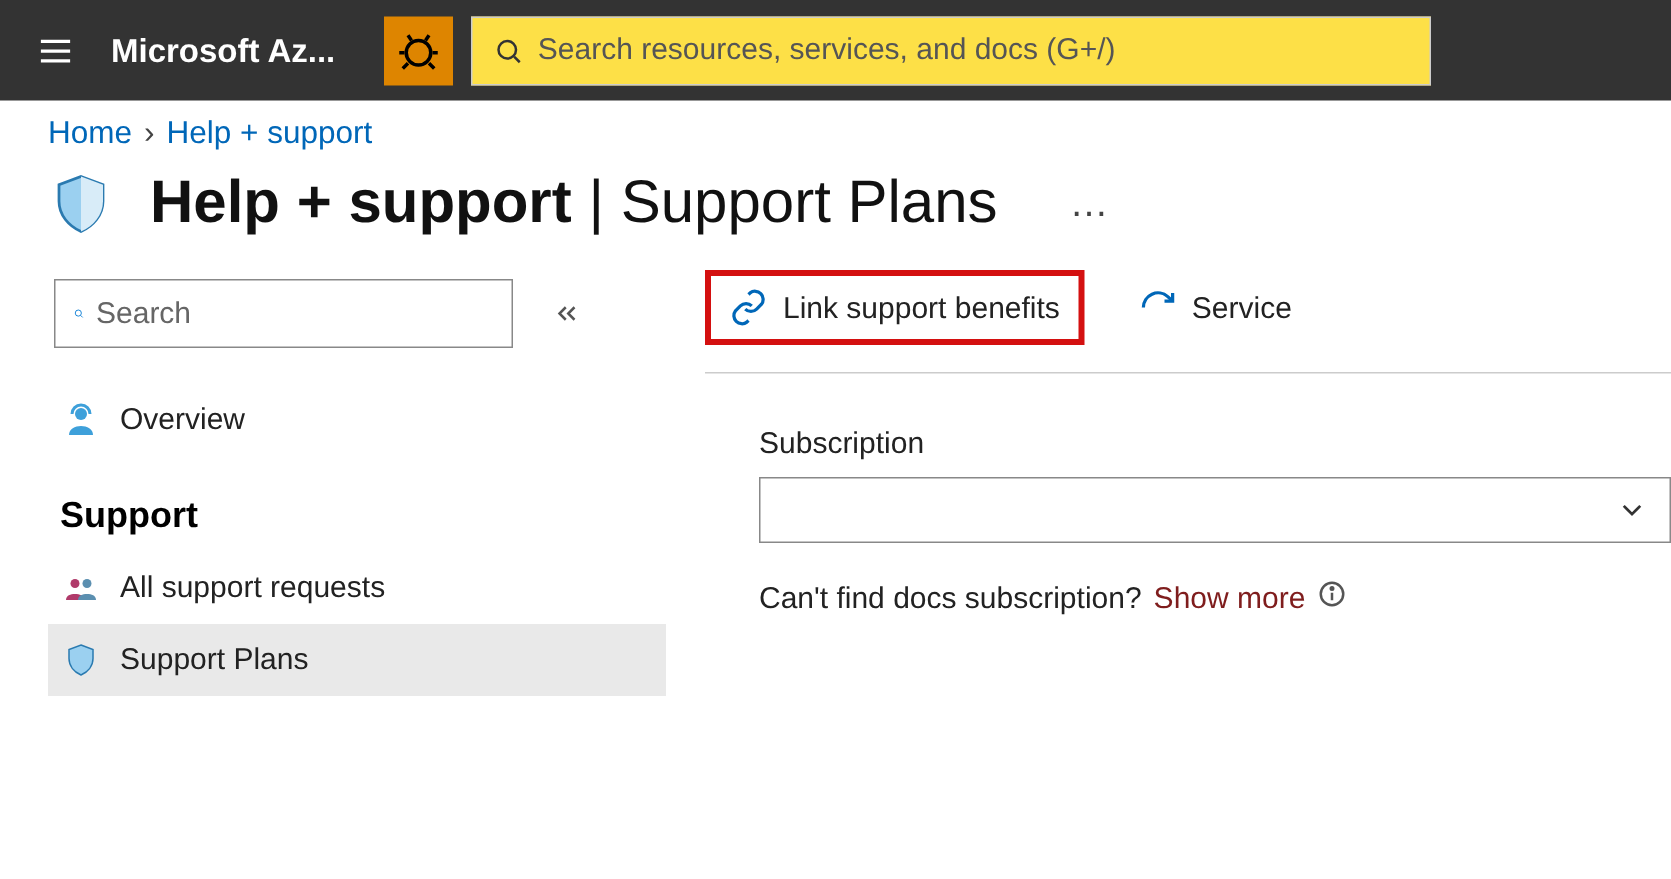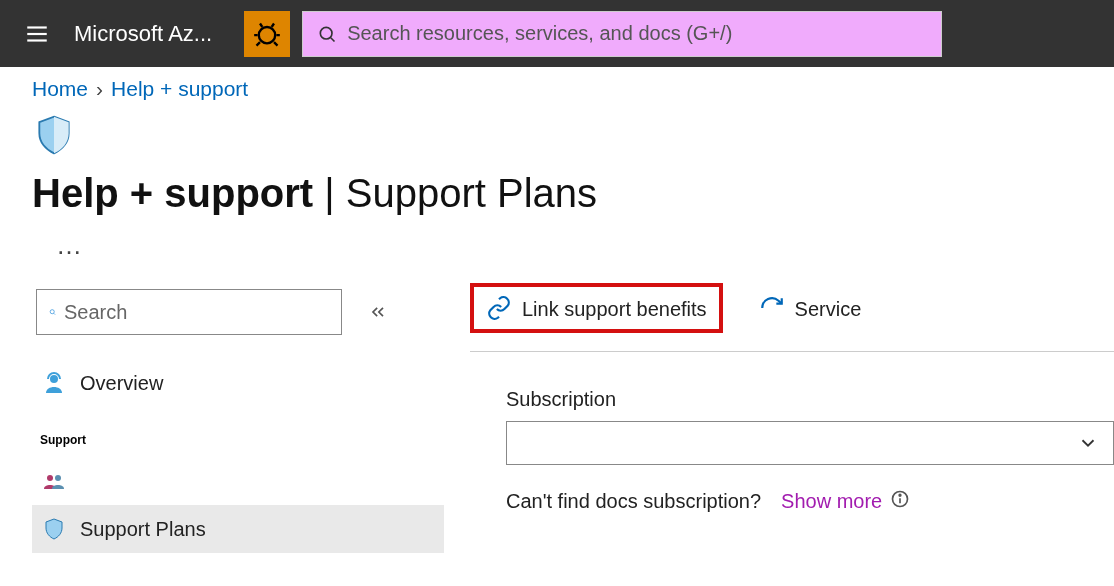--- a/index.html
+++ b/index.html
@@ -1,63 +1,63 @@
 <!DOCTYPE html>
 <html><head>
   <meta charset="utf-8">
   <style>
     * { margin: 0; padding: 0; box-sizing: border-box; font-family: "Segoe UI", -apple-system, sans-serif; }
     body { width: 1114px; height: 586px; background: #fff; overflow: hidden; }
 
     .topbar { display:flex; align-items:center; height:67px; background:#333333; padding:0 12px; gap:12px; }
     .hamburger { width:50px; height:50px; display:flex; align-items:center; justify-content:center; cursor:pointer; }
     .hamburger svg { color:#fff; }
-    .brand { color:#fff; font-size:22px; font-weight:400; white-space:nowrap; margin-right:20px; }
+    .brand { color:#fff; font-size:22px; font-weight:700; white-space:nowrap; margin-right:20px; }
     .bug-btn { width:46px; height:46px; background:#de8500; display:flex; align-items:center; justify-content:center; cursor:pointer; }
     .bug-btn svg { color:#000; }
-    .search-box { flex:1; height:46px; background:#f0abfc; border:1px solid #ccc; display:flex; align-items:center; padding:0 14px; gap:10px; max-width:640px; }
+    .search-box { flex:1; height:46px; background:#fde047; border:1px solid #ccc; display:flex; align-items:center; padding:0 14px; gap:10px; max-width:640px; }
     .search-box input { flex:1; border:none; outline:none; background:transparent; font-size:20px; color:#333; }
     .search-box input::placeholder { color:#555; }
     .search-box svg { color:#333; }
 
     .breadcrumb { display:flex; align-items:center; padding:10px 32px 0; font-size:21px; gap:8px; }
     .breadcrumb a { color:#0067b8; text-decoration:none; cursor:pointer; }
     .breadcrumb .sep { color:#444; }
 
-    .page-title { display:flex; align-items:flex-start; padding:12px 32px 22px; gap:14px;flex-direction:column; }
+    .page-title { display:flex; align-items:center; padding:12px 32px 22px; gap:24px; }
     .page-title h1 { font-size:40px; font-weight:600; color:#111; }
     .page-title .thin { font-weight:400; }
     .page-title .more { font-size:26px; color:#444; padding-left:24px; cursor:pointer; }
 
     .main { display:flex; padding:0 0 0 32px; }
 
     .sidebar { width:434px; }
     .sidebar-search { display:flex; align-items:center; border:1px solid #888; height:46px; padding:0 12px; gap:8px; width:306px; }
     .sidebar-search input { flex:1; border:none; outline:none; font-size:20px; }
     .sidebar-search input::placeholder{ color:#666; }
     .sidebar-search svg { color:#0078d4; }
     .collapse { display:inline-flex; margin-left:14px; color:#555; cursor:pointer; vertical-align:middle; }
 
     .sb-row { display:flex; align-items:center; gap:12px; padding:6px 4px; }
     .sidebar-item { display:flex; align-items:center; gap:14px; padding:12px 10px; font-size:20px; color:#222; cursor:pointer; }
     .sidebar-item.selected { background:#e9e9e9; }
-    .sidebar-heading { font-size:12px; font-weight:600; padding:26px 8px 10px; }
+    .sidebar-heading { font-size:24px; font-weight:600; padding:26px 8px 10px; }
 
     .content { flex:1; padding-left:26px; }
     .cmdbar { display:flex; align-items:center; gap:24px; padding-bottom:18px; border-bottom:1px solid #ccc; }
     .cmd { display:flex; align-items:flex-end; gap:10px; font-size:20px; color:#222; cursor:pointer; padding:8px 12px; }
     .cmd.highlight { border:4px solid #d41010; }
     .cmd svg { color:#0067b8; }
 
     .form { padding:36px 0 0 36px; }
     .label { font-size:20px; color:#222; padding-bottom:10px; }
     .select { width:608px; height:44px; border:1px solid #888; display:flex; align-items:center; justify-content:flex-end; padding:0 14px; cursor:pointer; }
     .select svg { color:#333; }
     .hint { padding-top:24px; font-size:20px; color:#222; display:flex; align-items:center; gap:8px; }
-    .hint a { color:#a21caf; text-decoration:none; cursor:pointer;margin-left:12px; }
+    .hint a { color:#7f1d1d; text-decoration:none; cursor:pointer; }
     .hint .info-ic { color:#555; }
 
     .icon { display:inline-flex; align-items:center; justify-content:center; }
   </style>
 </head>
 <body>
 
 <div class="topbar">
   <div class="hamburger">
     <svg width="26" height="26" viewBox="0 0 24 24" fill="none" stroke="currentColor" stroke-width="2">
@@ -135,20 +135,21 @@
 
     <div class="sidebar-item">
       <span class="icon">
         <svg width="24" height="24" viewBox="0 0 24 24">
             <circle cx="8" cy="9" r="3" fill="#b03a6a"></circle>
             <circle cx="16" cy="9" r="3" fill="#5b8fb0"></circle>
             <path d="M2 20c0-3 3-4 6-4s6 1 6 4" fill="#b03a6a"></path>
             <path d="M10 20c0-3 3-4 6-4s6 1 6 4" fill="#5b8fb0"></path>
           </svg>
       </span>
+      <span>All support requests</span>
     </div>
 
     <div class="sidebar-item selected">
       <span class="icon">
         <svg width="24" height="24" viewBox="0 0 24 24">
             <path d="M12 2l8 3v6c0 5-3.5 9-8 11-4.5-2-8-6-8-11V5l8-3z" fill="#9bd0f0" stroke="#2a7ab0" stroke-width="1"></path>
           </svg>
       </span>
       <span>Support Plans</span>
     </div>

